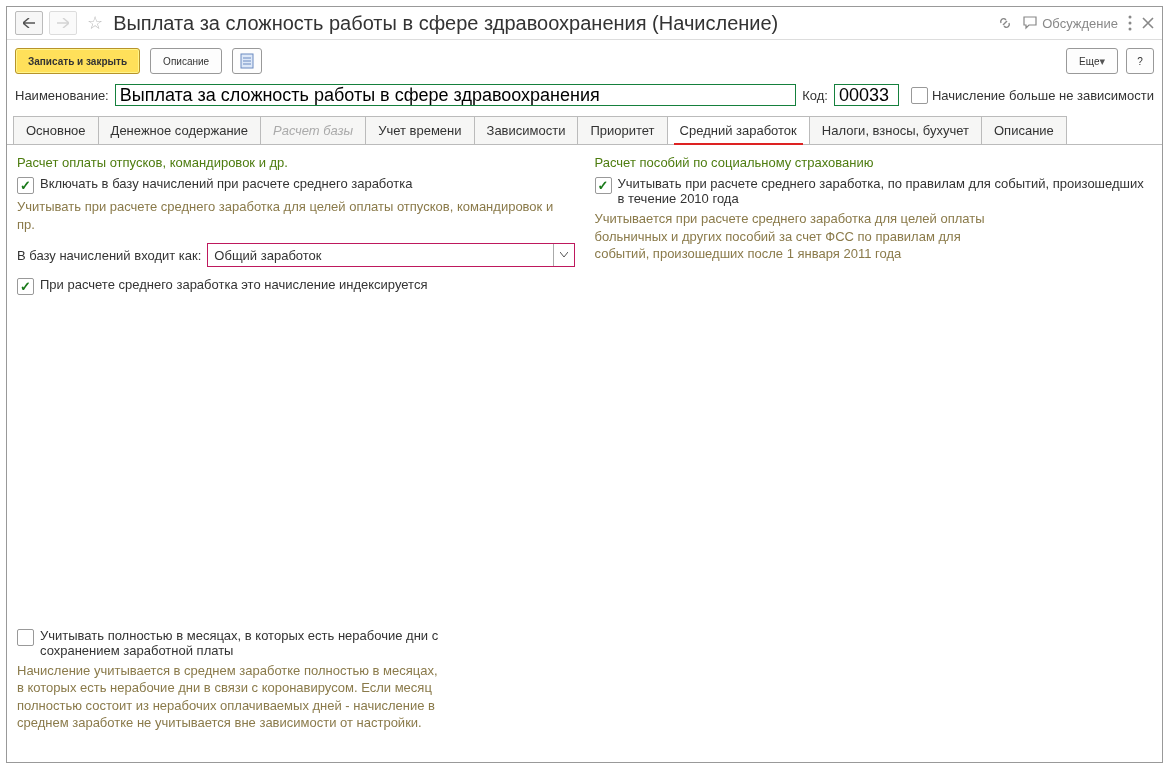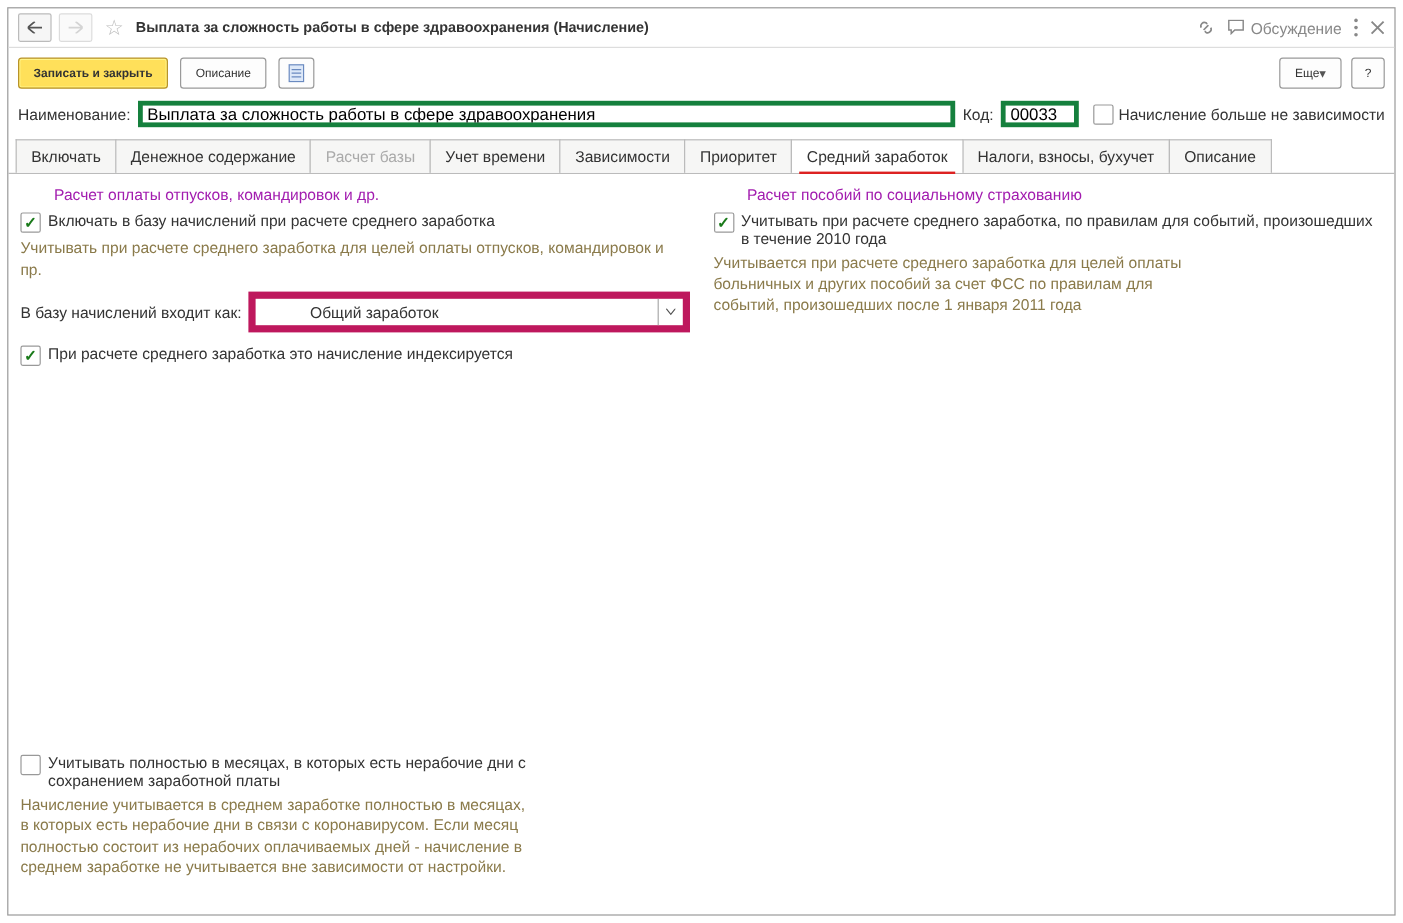--- a/index.html
+++ b/index.html
@@ -43,22 +43,22 @@
   cursor: pointer;
 }
 .nav-btn.disabled { opacity: .5; cursor: default; }
 .star {
   color: #bbb;
   font-size: 18px;
   padding: 0 4px;
   cursor: pointer;
 }
 .title {
-  font-size: 12px;
-  font-weight: bold;
+  font-size: 20px;
+  font-weight: normal;
   flex: 1;
   white-space: nowrap;
   overflow: hidden;
 }
 .title-icons {
   display: flex;
   align-items: center;
   gap: 10px;
   color: #888;
 }
@@ -108,24 +108,24 @@
   color: #555;
 }
 .field-row {
   display: flex;
   align-items: center;
   padding: 2px 8px 10px 8px;
   gap: 6px;
 }
 .field-row label { white-space: nowrap; }
 input[type=text] {
-  border: 4px solid #15803d;
+  border: 1px solid #15803d;
   height: 22px;
   padding: 1px 4px;
-  font-size: 14px;
+  font-size: 18px;
   box-sizing: border-box;
 }
 .name-input { flex: 1; }
 .code-input { width: 65px; }
 .chk-wrap {
   display: inline-flex;
   align-items: center;
   gap: 4px;
 }
 .chk {
@@ -154,21 +154,21 @@
 .tab {
   padding: 6px 12px;
   border: 1px solid #bbb;
   border-bottom: none;
   margin-right: -1px;
   background: #f6f6f5;
   cursor: pointer;
   font-size: 13px;
   position: relative;
 }
-.tab.disabled { color: #aaa; }
+.tab.disabled { color: #aaa; font-style: italic; }
 .tab.active {
   background: #fff;
   z-index: 1;
 }
 .tab.active::after {
   content: '';
   position: absolute;
   left: 6px; right: 6px;
   bottom: -1px;
   height: 2px;
@@ -180,23 +180,22 @@
   padding: 10px 10px 20px 10px;
   gap: 20px;
   overflow: hidden;
 }
 .col {
   width: 50%;
   display: flex;
   flex-direction: column;
 }
 .section-title {
-  color: #a21caf;
+  color: #4d7c0f;
   margin-bottom: 6px;
-  margin-left: 28px;
 }
 .chk-label {
   display: flex;
   gap: 6px;
   align-items: flex-start;
   margin-bottom: 4px;
 }
 .chk-label .chk { flex-shrink: 0; margin-top: 1px; }
 .hint {
   color: #8a7a4a;
@@ -205,24 +204,23 @@
   line-height: 1.35;
 }
 .select-row {
   display: flex;
   align-items: center;
   gap: 6px;
   margin-bottom: 10px;
 }
 .select {
   display: flex;
-  border: 6px solid #be185d;
+  border: 1px solid #be185d;
   height: 22px;
   flex: 1;
-  padding-left: 39px;
 }
 .select .sel-val {
   flex: 1;
   padding: 2px 6px;
   display: flex;
   align-items: center;
 }
 .select .sel-btn {
   width: 20px;
   border-left: 1px solid #aaa;
@@ -305,21 +303,21 @@
       <input class="name-input" type="text" value="Выплата за сложность работы в сфере здравоохранения" style="">
       <label>Код:</label>
       <input class="code-input" type="text" value="00033" style="">
       <span class="chk-wrap" style="margin-left:6px;">
         <span class="chk"></span>
         <span>Начисление больше не зависимости</span>
       </span>
     </div>
 
     <div class="tabs">
-      <div class="tab">Включать</div>
+      <div class="tab">Основное</div>
       <div class="tab">Денежное содержание</div>
       <div class="tab disabled">Расчет базы</div>
       <div class="tab">Учет времени</div>
       <div class="tab">Зависимости</div>
       <div class="tab">Приоритет</div>
       <div class="tab active">Средний заработок</div>
       <div class="tab">Налоги, взносы, бухучет</div>
       <div class="tab">Описание</div>
     </div>
 

